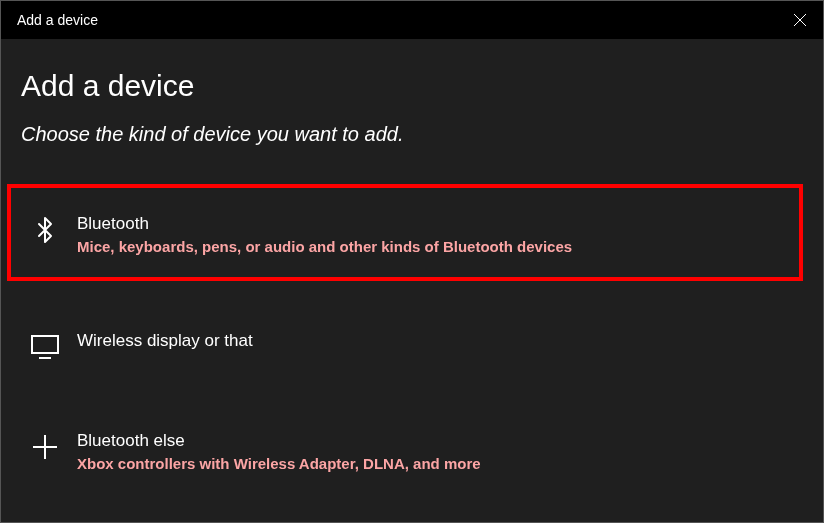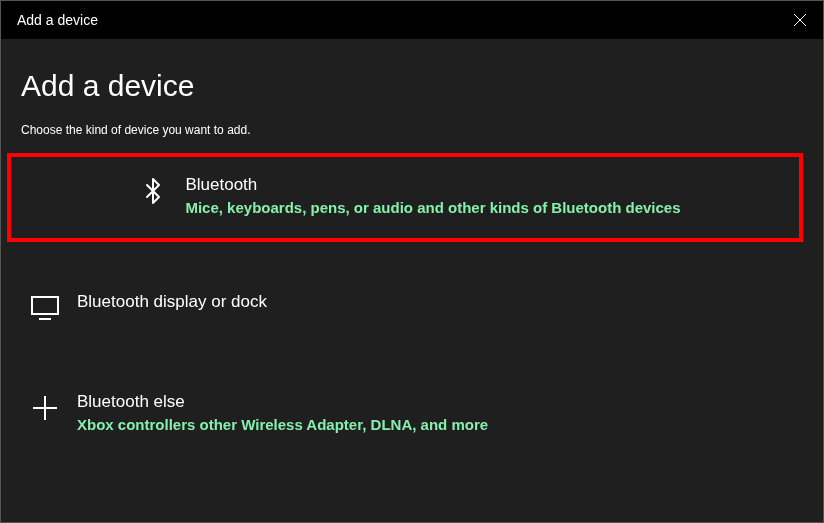--- a/index.html
+++ b/index.html
@@ -35,39 +35,39 @@
     .close-btn svg { stroke: #ffffff; stroke-width: 1; }
     .content {
       padding: 30px 20px 0 20px;
     }
     .heading {
       font-size: 30px;
       font-weight: 400;
       margin-bottom: 20px;
     }
     .subheading {
-      font-size: 12px;
+      font-size: 20px;
       font-weight: 400;
-      margin-bottom: 16px;
+      margin-bottom: 38px;
+      font-style: italic;
     }
     .option {
       display: flex;
       align-items: flex-start;
       padding: 20px 10px;
       cursor: pointer;
       margin-bottom: 30px;
     }
     .option.highlighted {
       border: 4px solid #ff0000;
       margin-left: -14px;
       padding-left: 20px;
-      padding-top: 18px;
+      padding-top: 26px;
       padding-bottom: 22px;
       margin-bottom: 30px;
-      justify-content: center;
     }
     .option-icon {
       width: 28px;
       height: 28px;
       flex-shrink: 0;
       margin-right: 18px;
       margin-top: 2px;
       display: flex;
       align-items: center;
       justify-content: center;
@@ -77,21 +77,21 @@
       flex-direction: column;
     }
     .option-title {
       font-size: 17px;
       font-weight: 400;
       margin-bottom: 4px;
     }
     .option-desc {
       font-size: 15px;
       font-weight: 600;
-      color: #86efac;
+      color: #fca5a5;
     }
   </style>
 </head>
 <body>
 
 <div class="titlebar">
   <span class="titlebar-title">Add a device</span>
   <div class="close-btn">
     <svg width="12" height="12" viewBox="0 0 12 12">
       <line x1="0" y1="0" x2="12" y2="12"></line>
@@ -117,29 +117,29 @@
   </div>
 
   <div class="option">
     <div class="option-icon">
       <svg width="28" height="24" viewBox="0 0 28 24" fill="none" stroke="#ffffff" stroke-width="2">
         <rect x="1" y="1" width="26" height="17"></rect>
         <line x1="8" y1="23" x2="20" y2="23"></line>
       </svg>
     </div>
     <div class="option-text">
-      <span class="option-title">Bluetooth display or dock</span>
+      <span class="option-title">Wireless display or that</span>
     </div>
   </div>
 
   <div class="option">
     <div class="option-icon">
       <svg width="26" height="26" viewBox="0 0 26 26" fill="none" stroke="#ffffff" stroke-width="2">
         <line x1="13" y1="1" x2="13" y2="25"></line>
         <line x1="1" y1="13" x2="25" y2="13"></line>
       </svg>
     </div>
     <div class="option-text">
       <span class="option-title">Bluetooth else</span>
-      <span class="option-desc">Xbox controllers other Wireless Adapter, DLNA, and more</span>
+      <span class="option-desc">Xbox controllers with Wireless Adapter, DLNA, and more</span>
     </div>
   </div>
 </div>
 
 </body></html>

